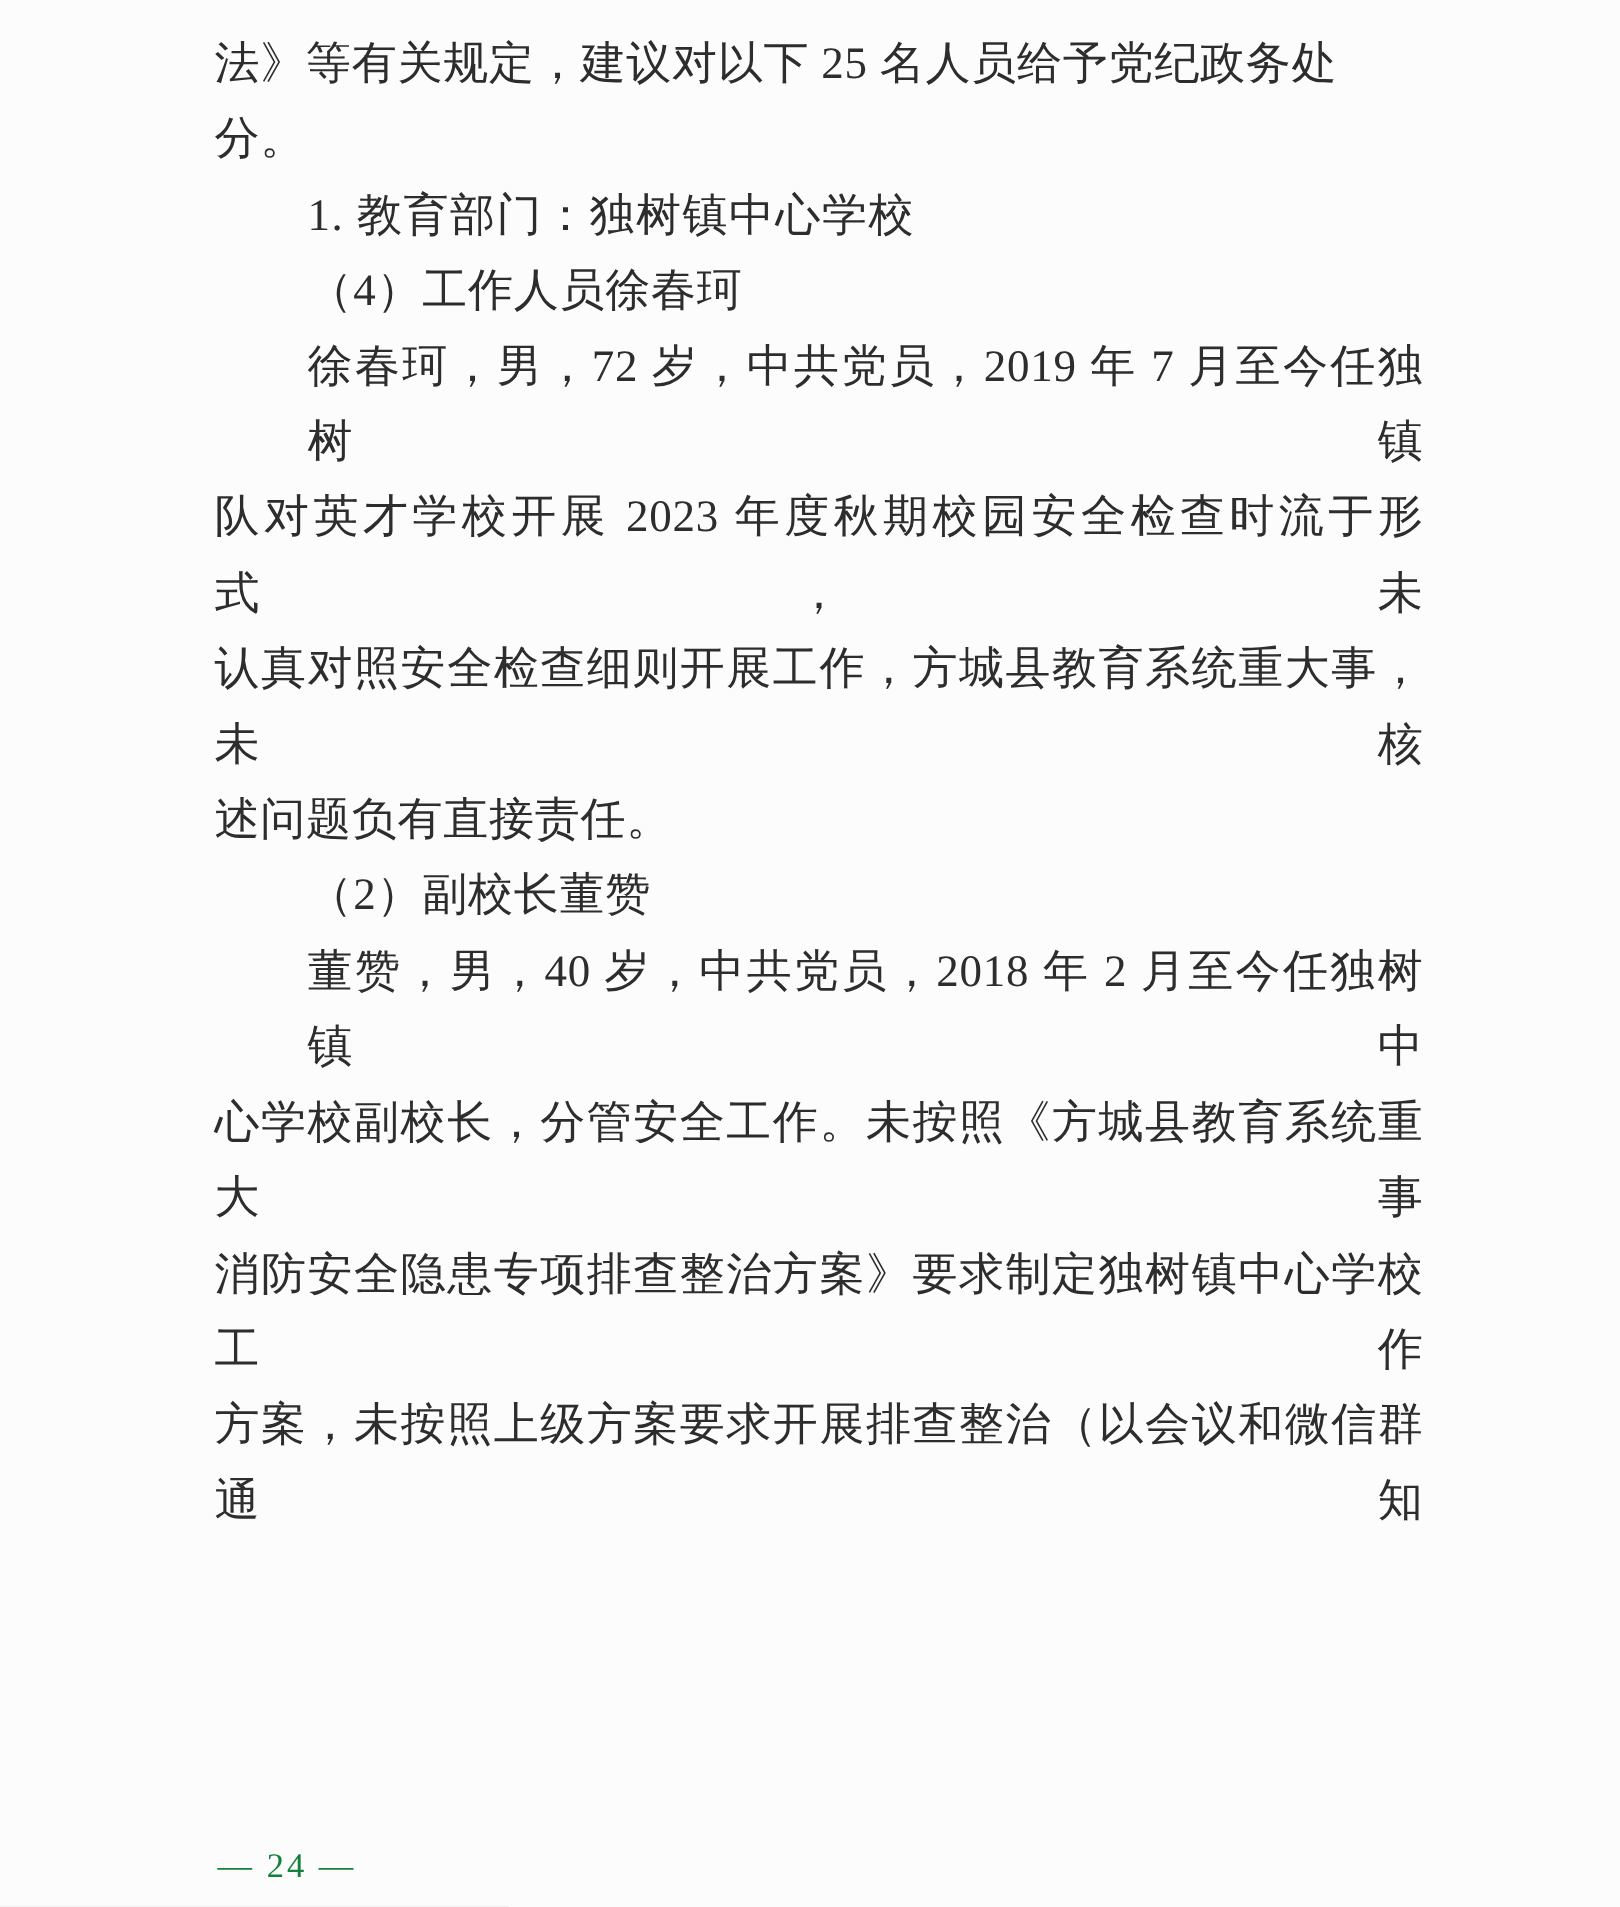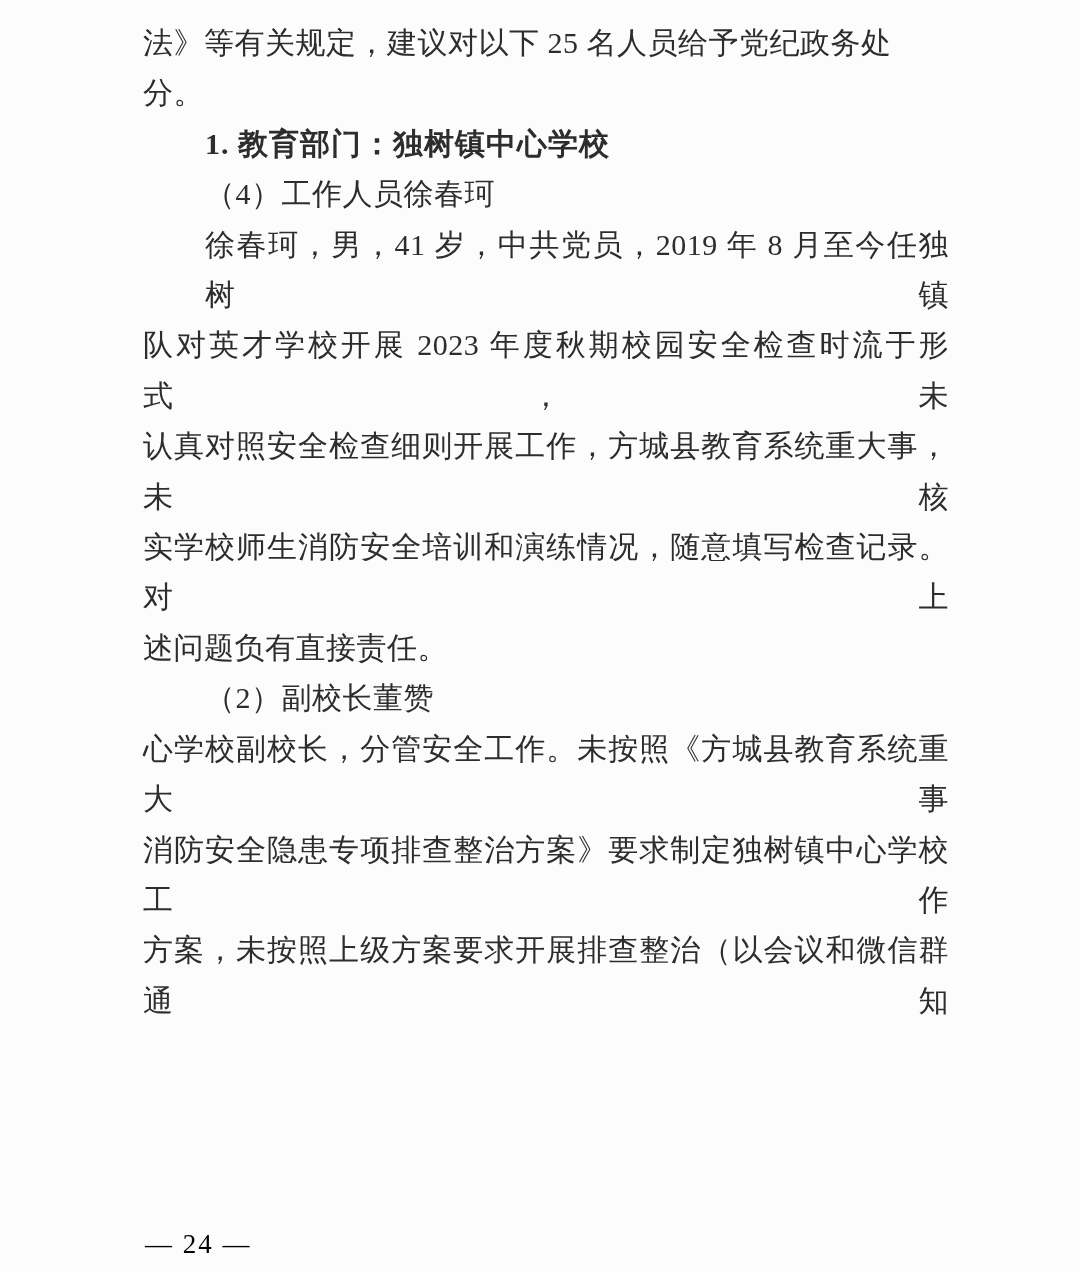--- a/index.html
+++ b/index.html
@@ -34,46 +34,46 @@
   .line.j {
     text-align: justify;
     text-align-last: justify;
   }
   
   .line.ind {
     padding-left: 62px;
   }
   
   .line.bold {
-    font-weight: 700;
+    font-weight: 400;
     letter-spacing: 1px;
   }
   .footer {
     position: absolute;
     left: 145px;
     top: 1224px;
-    font-size: 27px;
+    font-size: 23px;
     line-height: 40px;
     letter-spacing: 2px;
-    color: #000000;
+    color: #15803d;
   }
 </style>
 </head>
 <body>
 
 <div class="page">
   <div class="textblock">
     <div class="line">法》等有关规定，建议对以下 25 名人员给予党纪政务处分。</div>
     <div class="line ind bold">1. 教育部门：独树镇中心学校</div>
     <div class="line ind">（4）工作人员徐春珂</div>
-    <div class="line ind j">徐春珂，男，41 岁，中共党员，2019 年 8 月至今任独树镇</div>
+    <div class="line ind j">徐春珂，男，72 岁，中共党员，2019 年 7 月至今任独树镇</div>
     <div class="line j">队对英才学校开展 2023 年度秋期校园安全检查时流于形式，未</div>
     <div class="line j">认真对照安全检查细则开展工作，方城县教育系统重大事，未核</div>
-    <div class="line j">实学校师生消防安全培训和演练情况，随意填写检查记录。对上</div>
     <div class="line">述问题负有直接责任。</div>
     <div class="line ind">（2）副校长董赞</div>
+    <div class="line ind j">董赞，男，40 岁，中共党员，2018 年 2 月至今任独树镇中</div>
     <div class="line j">心学校副校长，分管安全工作。未按照《方城县教育系统重大事</div>
     <div class="line j">消防安全隐患专项排查整治方案》要求制定独树镇中心学校工作</div>
     <div class="line j">方案，未按照上级方案要求开展排查整治（以会议和微信群通知</div>
 
   </div>
   <div class="footer">— 24 —</div>
 </div>
 
 </body></html>

